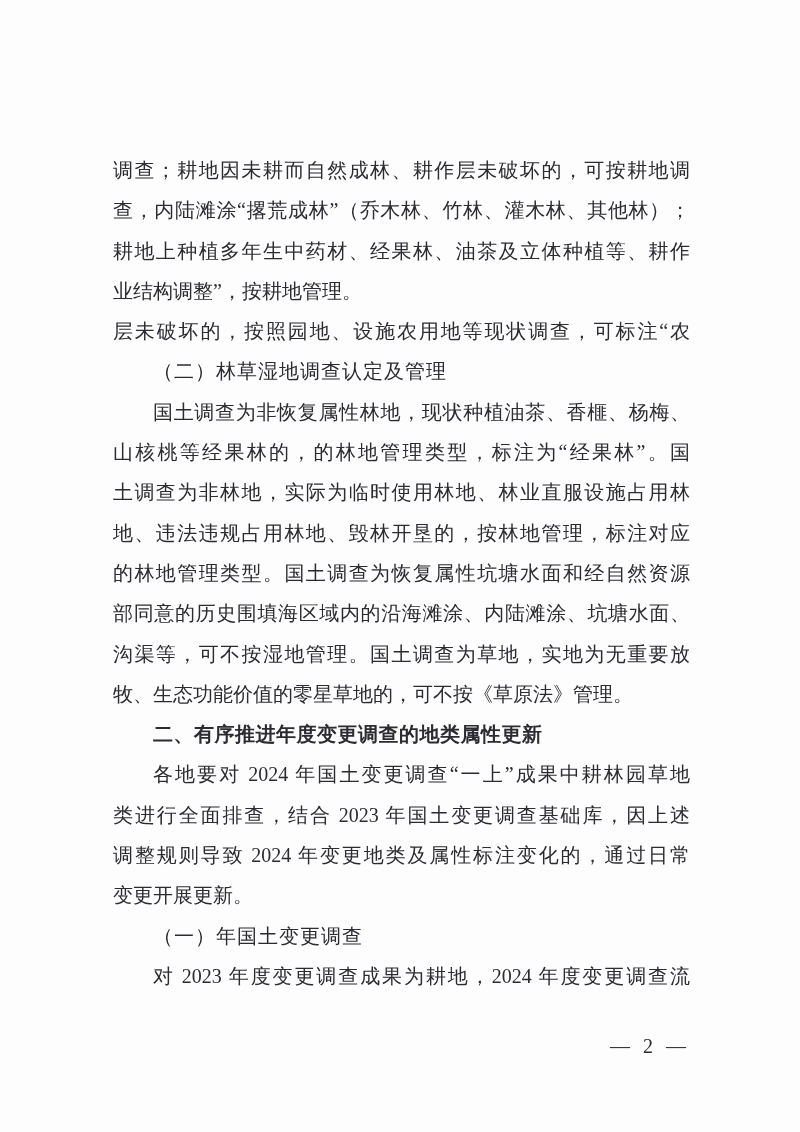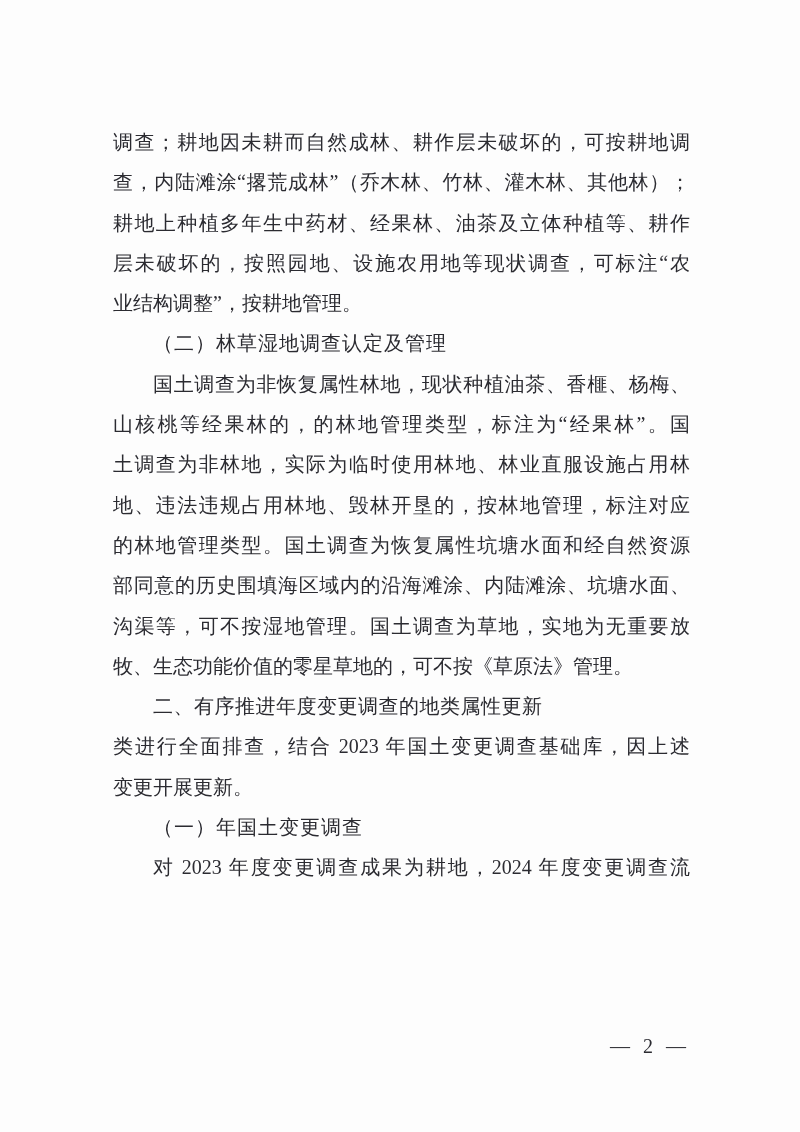--- a/index.html
+++ b/index.html
@@ -12,21 +12,21 @@
     width: 800px;
     height: 1132px;
     background: #fdfdfd;
     overflow: hidden;
     font-family: "Liberation Serif", "DejaVu Serif", serif;
     color: #2b2b31;
   }
   .doc-body {
     position: absolute;
     left: 113px;
-    top: 122px;
+    top: 150px;
     width: 577px;
   }
   .ln {
     margin: 0;
     padding: 0;
     height: 40.3px;
     line-height: 40.3px;
     font-size: 20px;
     white-space: normal;
     text-align: justify;
@@ -38,21 +38,21 @@
     text-align-last: left;
   }
   .ln.ind {
     text-indent: 40px;
   }
   .kai {
     letter-spacing: 1px;
   }
   .hei {
     font-style: normal;
-    font-weight: 400;
+    font-weight: 700;
     font-family: "Liberation Sans", "DejaVu Sans", sans-serif;
     letter-spacing: 0.5px;
   }
   .pageno {
     position: absolute;
     top: 1031px;
     right: 110px;
     height: 30px;
     line-height: 30px;
     font-size: 20px;
@@ -62,37 +62,39 @@
 </style>
 </head>
 <body>
 
 <div class="page">
   <div class="doc-body">
 
     <p class="ln">调查；耕地因未耕而自然成林、耕作层未破坏的，可按耕地调</p>
     <p class="ln">查，内陆滩涂“撂荒成林”（乔木林、竹林、灌木林、其他林）；</p>
     <p class="ln">耕地上种植多年生中药材、经果林、油茶及立体种植等、耕作</p>
+    <p class="ln last">业结构调整”，按耕地管理。</p>
     <p class="ln">层未破坏的，按照园地、设施农用地等现状调查，可标注“农</p>
-    <p class="ln last">业结构调整”，按耕地管理。</p>
 
     <p class="ln last ind kai">（二）林草湿地调查认定及管理</p>
 
     <p class="ln ind">国土调查为非恢复属性林地，现状种植油茶、香榧、杨梅、</p>
     <p class="ln">山核桃等经果林的，的林地管理类型，标注为“经果林”。国</p>
     <p class="ln">土调查为非林地，实际为临时使用林地、林业直服设施占用林</p>
     <p class="ln">地、违法违规占用林地、毁林开垦的，按林地管理，标注对应</p>
     <p class="ln">的林地管理类型。国土调查为恢复属性坑塘水面和经自然资源</p>
     <p class="ln">部同意的历史围填海区域内的沿海滩涂、内陆滩涂、坑塘水面、</p>
     <p class="ln">沟渠等，可不按湿地管理。国土调查为草地，实地为无重要放</p>
     <p class="ln last">牧、生态功能价值的零星草地的，可不按《草原法》管理。</p>
 
     <p class="ln last ind hei">二、有序推进年度变更调查的地类属性更新</p>
 
+    <p class="ln ind">各地要对 2024 年国土变更调查“一上”成果中耕林园草地</p>
     <p class="ln">类进行全面排查，结合 2023 年国土变更调查基础库，因上述</p>
+    <p class="ln">调整规则导致 2024 年变更地类及属性标注变化的，通过日常</p>
     <p class="ln last">变更开展更新。</p>
 
     <p class="ln last ind kai">（一）年国土变更调查</p>
 
     <p class="ln ind">对 2023 年度变更调查成果为耕地，2024 年度变更调查流</p>
 
   </div>
 
   <div class="pageno">— 2 —</div>
 </div>

